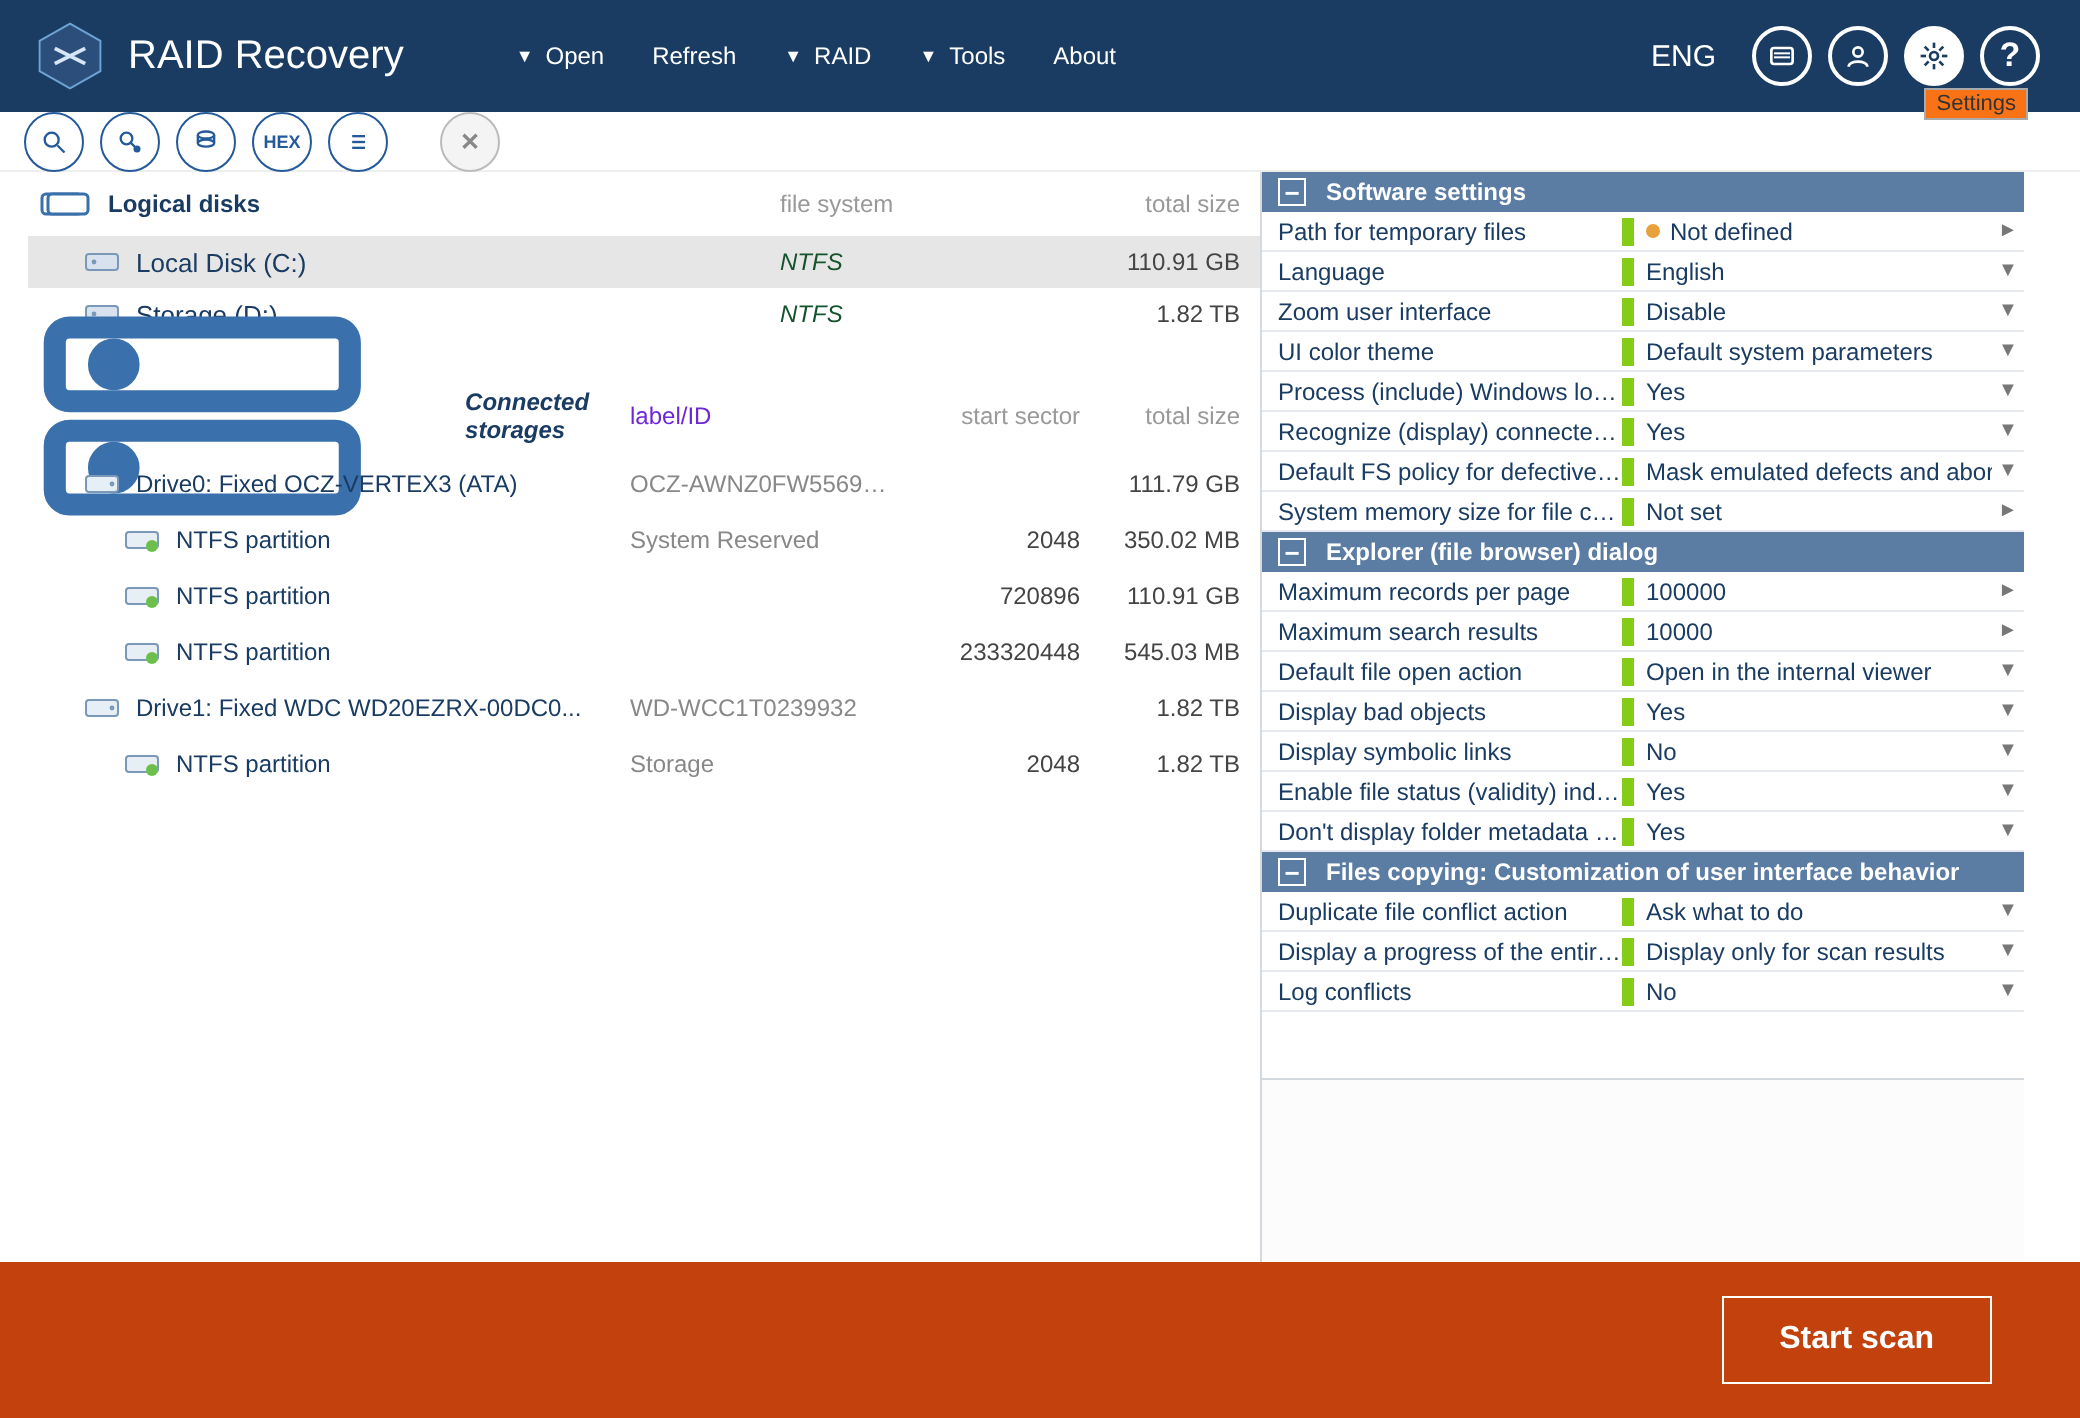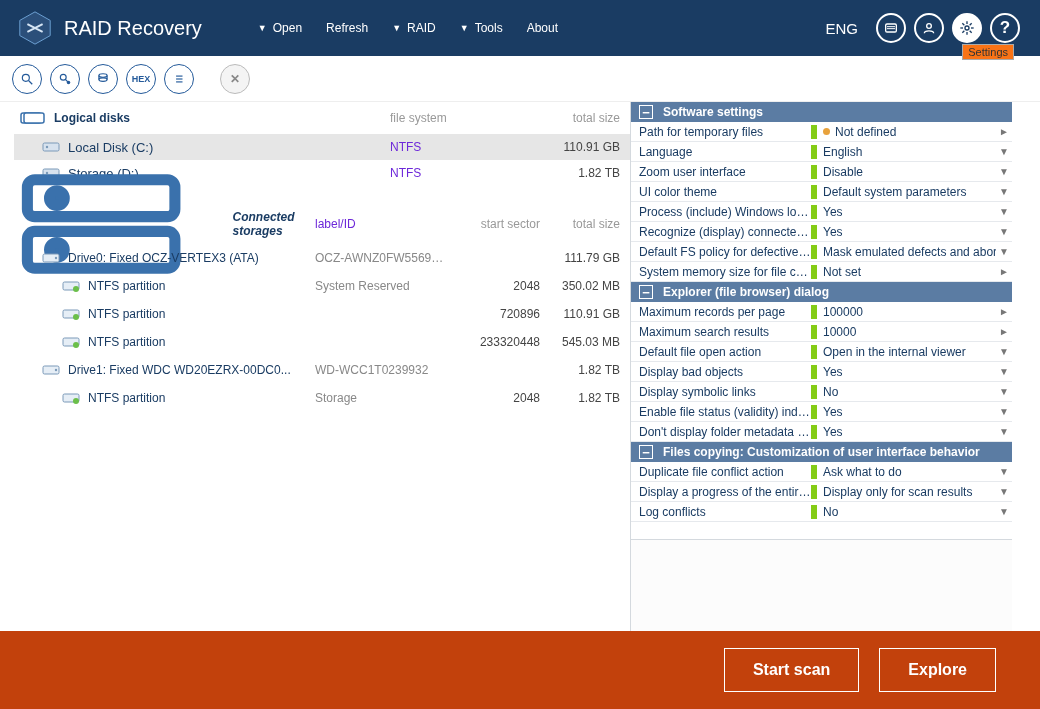--- a/index.html
+++ b/index.html
@@ -10,40 +10,40 @@
 .app-title { font-size: 20px; font-weight: 400; margin-right: 44px; color: #fff; }
 .menu-item { font-size: 15px; color: #fff; padding: 0 12px; display: flex; align-items: center; cursor: pointer; }
 .menu-item .tri { font-size: 9px; margin-right: 6px; color: #fff; }
 .header-spacer { flex: 1; }
 .lang { font-size: 15px; color: #fff; margin-right: 14px; cursor: pointer; }
 .hicon { width: 30px; height: 30px; border: 2px solid #fff; border-radius: 50%; margin: 0 4px; display: flex; align-items: center; justify-content: center; cursor: pointer; color: #fff; font-size: 15px; }
 .hicon.filled { background: #fff; color: #1a3c63; border-color: #fff; }
 .hicon svg { width: 16px; height: 16px; }
 .tooltip { position: absolute; top: 44px; right: 26px; background: #f97316; border: 1px solid #aaa; padding: 1px 5px; font-size: 11px; color: #333; z-index: 10; }
 
-.toolbar { height: 46px; display: flex; align-items: center; padding: 0 12px; gap: 8px; border-bottom: 1px solid #eee; }
+.toolbar { height: 30px; display: flex; align-items: center; padding: 0 12px; gap: 8px; border-bottom: 1px solid #eee; }
 .tbtn { width: 30px; height: 30px; border: 1.5px solid #245a9a; border-radius: 50%; display: flex; align-items: center; justify-content: center; color: #245a9a; font-weight: bold; font-size: 12px; cursor: pointer; }
 .tbtn.close { border-color: #bbb; color: #888; background: #f4f4f4; }
 .tbtn svg { width: 14px; height: 14px; stroke: #245a9a; fill: none; stroke-width: 2; }
 
 .main { display: flex; flex: 1; overflow: hidden; }
 .left { width: 630px; padding: 0 0 0 14px; overflow-y: auto; }
 .right { width: 382px; border-left: 1px solid #d4d9de; display: flex; flex-direction: column; }
 
 .section-row { display: flex; align-items: center; height: 32px; color: #1a3c63; font-weight: 600; font-size: 14px; padding-left: 6px; }
 .section-row .disk-ico { width: 28px; height: 16px; margin-right: 6px; }
 .section-row .col-h { flex: 1; }
 .section-row .col-fs { width: 150px; color: #999; font-weight: 400; font-size: 12px; }
 .section-row .col-sz { width: 90px; color: #999; font-weight: 400; font-size: 12px; text-align: right; padding-right: 10px; }
 
 .disk-row { display: flex; align-items: center; height: 26px; padding-left: 28px; color: #1a3c63; cursor: pointer; }
 .disk-row.selected { background: #e6e6e6; }
 .disk-row .ico { width: 18px; height: 14px; margin-right: 8px; display: inline-flex; align-items: center; justify-content: center; }
 .disk-row .name { flex: 1; font-size: 13px; }
-.disk-row .fs { width: 150px; color: #6d28d9; font-size: 12px; }
+.disk-row .fs { width: 150px; color: #14532d; font-size: 12px; font-style: italic; }
 .disk-row .sz { width: 90px; text-align: right; color: #444; font-size: 12px; padding-right: 10px; }
 
 .section2-header { display: flex; align-items: center; height: 40px; padding-left: 6px; font-size: 14px; font-weight: 600; color: #1a3c63; margin-top: 18px; }
 .section2-header .c0 { display: flex; align-items: center; flex: 1; font-style: italic; }
 .section2-header .c1 { width: 130px; color: #6d28d9; font-weight: 400; font-size: 12px; }
 .section2-header .c2 { width: 95px; color: #999; font-weight: 400; font-size: 12px; text-align: right; }
 .section2-header .c3 { width: 90px; color: #999; font-weight: 400; font-size: 12px; text-align: right; padding-right: 10px; }
 
 .drive-row { display: flex; align-items: center; height: 28px; padding-left: 28px; color: #1a3c63; font-size: 13px; cursor: pointer; }
 .drive-row.child { padding-left: 48px; }
@@ -404,14 +404,13 @@
           <div class="v">No</div>
           <div class="arrow">▼</div>
         </div>
       </div>
     <div class="preview"></div>
   </div>
 </div>
 
 <div class="footer">
   <div class="fbtn">Start scan</div>
-  <div class="fbtn">Explore</div>
 </div>
 
 </body></html>

